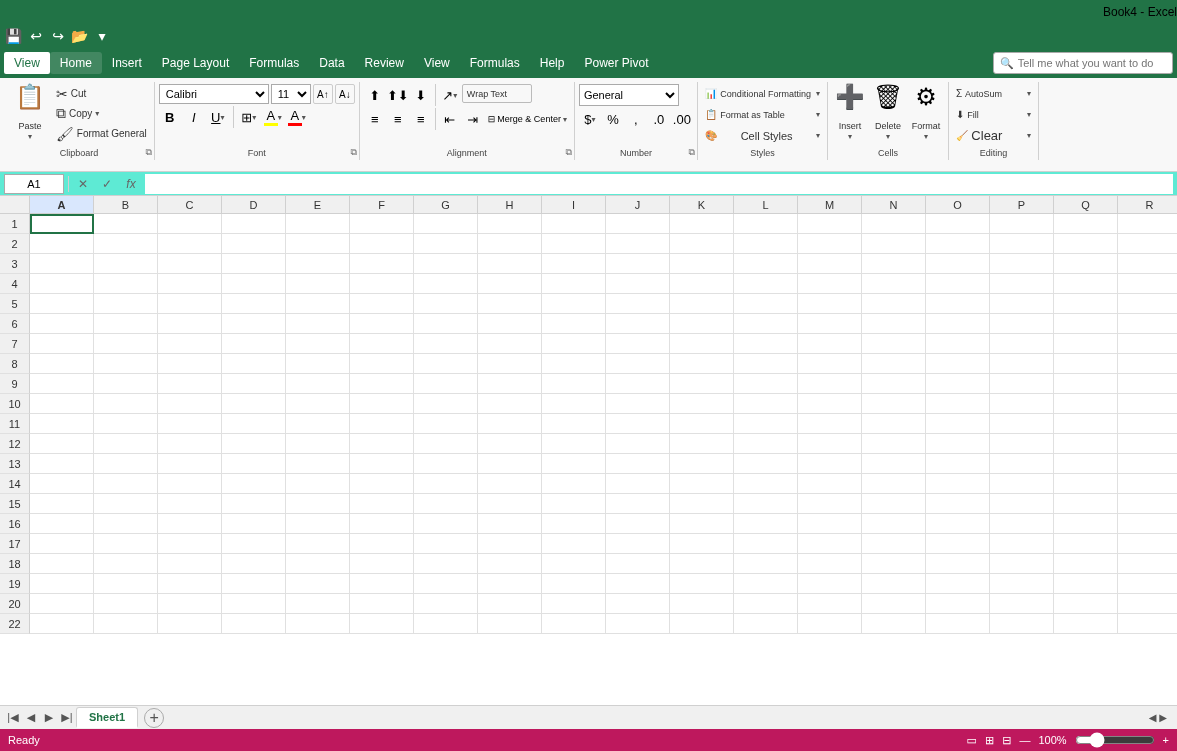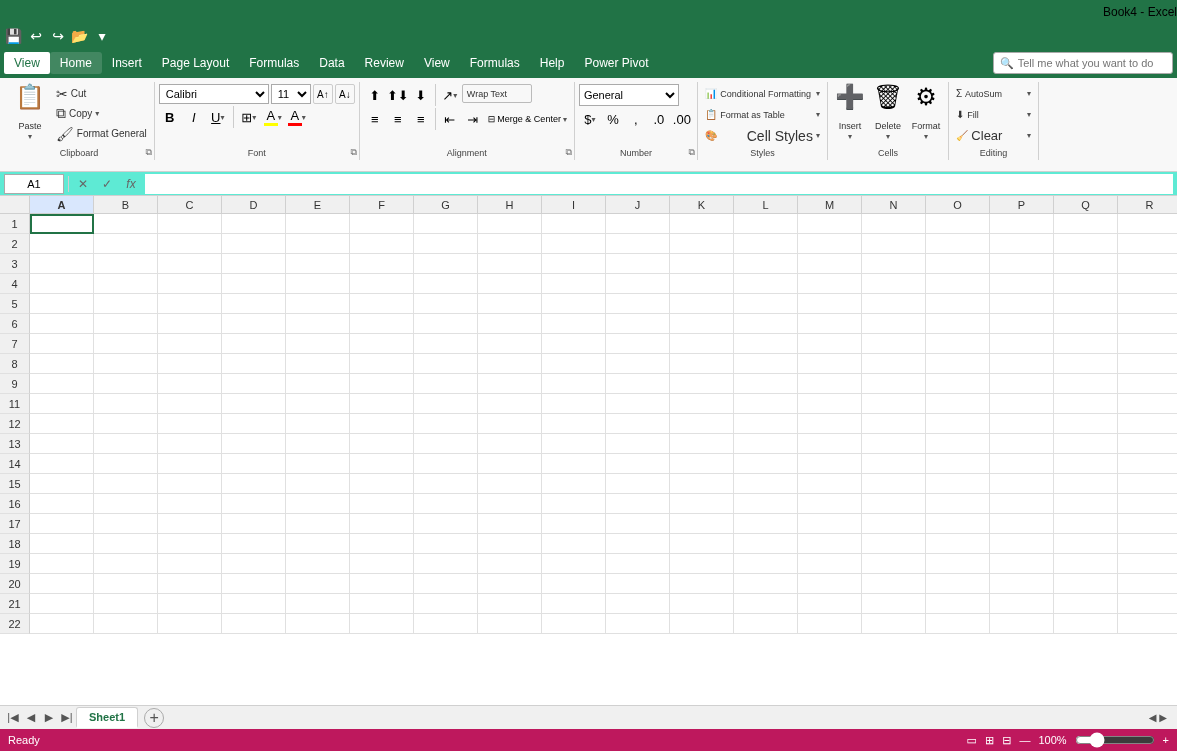--- a/index.html
+++ b/index.html
@@ -547,21 +547,21 @@
           <span style="font-size:9px;flex:1;text-align:left;">Conditional Formatting</span>
           <span class="dropdown-arrow">▾</span>
         </div>
         <div class="ribbon-small-btn" style="justify-content:space-between;">
           <span>📋</span>
           <span style="font-size:9px;flex:1;text-align:left;">Format as Table</span>
           <span class="dropdown-arrow">▾</span>
         </div>
         <div class="ribbon-small-btn" style="justify-content:space-between;">
           <span>🎨</span>
-          <span style="font-size:14px;flex:1;text-align:right;">Cell Styles</span>
+          <span style="font-size:11px;flex:1;text-align:center;">Cell Styles</span>
           <span class="dropdown-arrow">▾</span>
         </div>
       </div>
       <span class="ribbon-group-label">Styles</span>
     </div>
 
     <div class="ribbon-group" style="min-width:110px;">
       <div style="padding-bottom:14px; width:100%; display:flex; flex-direction:row; gap:2px;">
         <div class="ribbon-big-btn" style="width:36px;">
           <div class="big-icon">➕</div>
@@ -826,20 +826,41 @@
           <div class="grid-cell"></div>
           <div class="grid-cell"></div>
           <div class="grid-cell"></div>
           <div class="grid-cell"></div>
           <div class="grid-cell"></div>
           <div class="grid-cell"></div>
           <div class="grid-cell"></div>
           <div class="grid-cell"></div>
         </div>
         <div class="grid-row">
+          <div class="row-header">10</div>
+          <div class="grid-cell"></div>
+          <div class="grid-cell"></div>
+          <div class="grid-cell"></div>
+          <div class="grid-cell"></div>
+          <div class="grid-cell"></div>
+          <div class="grid-cell"></div>
+          <div class="grid-cell"></div>
+          <div class="grid-cell"></div>
+          <div class="grid-cell"></div>
+          <div class="grid-cell"></div>
+          <div class="grid-cell"></div>
+          <div class="grid-cell"></div>
+          <div class="grid-cell"></div>
+          <div class="grid-cell"></div>
+          <div class="grid-cell"></div>
+          <div class="grid-cell"></div>
+          <div class="grid-cell"></div>
+          <div class="grid-cell"></div>
+        </div>
+        <div class="grid-row">
           <div class="row-header">11</div>
           <div class="grid-cell"></div>
           <div class="grid-cell"></div>
           <div class="grid-cell"></div>
           <div class="grid-cell"></div>
           <div class="grid-cell"></div>
           <div class="grid-cell"></div>
           <div class="grid-cell"></div>
           <div class="grid-cell"></div>
           <div class="grid-cell"></div>
@@ -1016,41 +1037,20 @@
           <div class="grid-cell"></div>
           <div class="grid-cell"></div>
           <div class="grid-cell"></div>
           <div class="grid-cell"></div>
           <div class="grid-cell"></div>
           <div class="grid-cell"></div>
           <div class="grid-cell"></div>
         </div>
         <div class="grid-row">
           <div class="row-header">20</div>
-          <div class="grid-cell"></div>
-          <div class="grid-cell"></div>
-          <div class="grid-cell"></div>
-          <div class="grid-cell"></div>
-          <div class="grid-cell"></div>
-          <div class="grid-cell"></div>
-          <div class="grid-cell"></div>
-          <div class="grid-cell"></div>
-          <div class="grid-cell"></div>
-          <div class="grid-cell"></div>
-          <div class="grid-cell"></div>
-          <div class="grid-cell"></div>
-          <div class="grid-cell"></div>
-          <div class="grid-cell"></div>
-          <div class="grid-cell"></div>
-          <div class="grid-cell"></div>
-          <div class="grid-cell"></div>
-          <div class="grid-cell"></div>
-        </div>
-        <div class="grid-row">
-          <div class="row-header">21</div>
           <div class="grid-cell"></div>
           <div class="grid-cell"></div>
           <div class="grid-cell"></div>
           <div class="grid-cell"></div>
           <div class="grid-cell"></div>
           <div class="grid-cell"></div>
           <div class="grid-cell"></div>
           <div class="grid-cell"></div>
           <div class="grid-cell"></div>
           <div class="grid-cell"></div>

